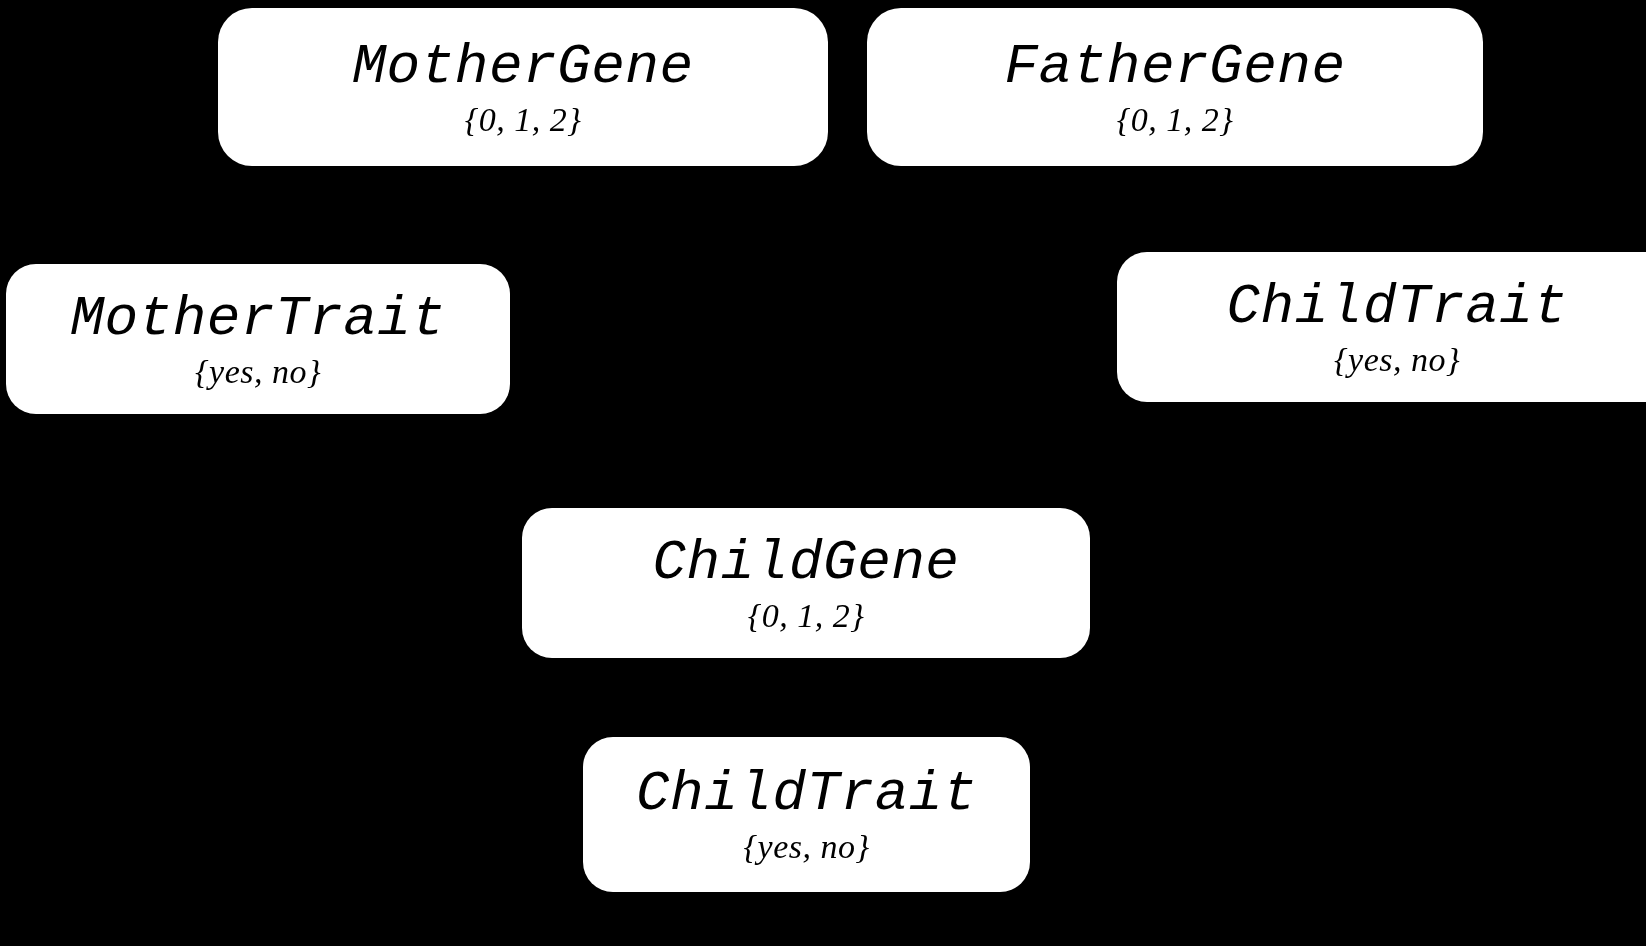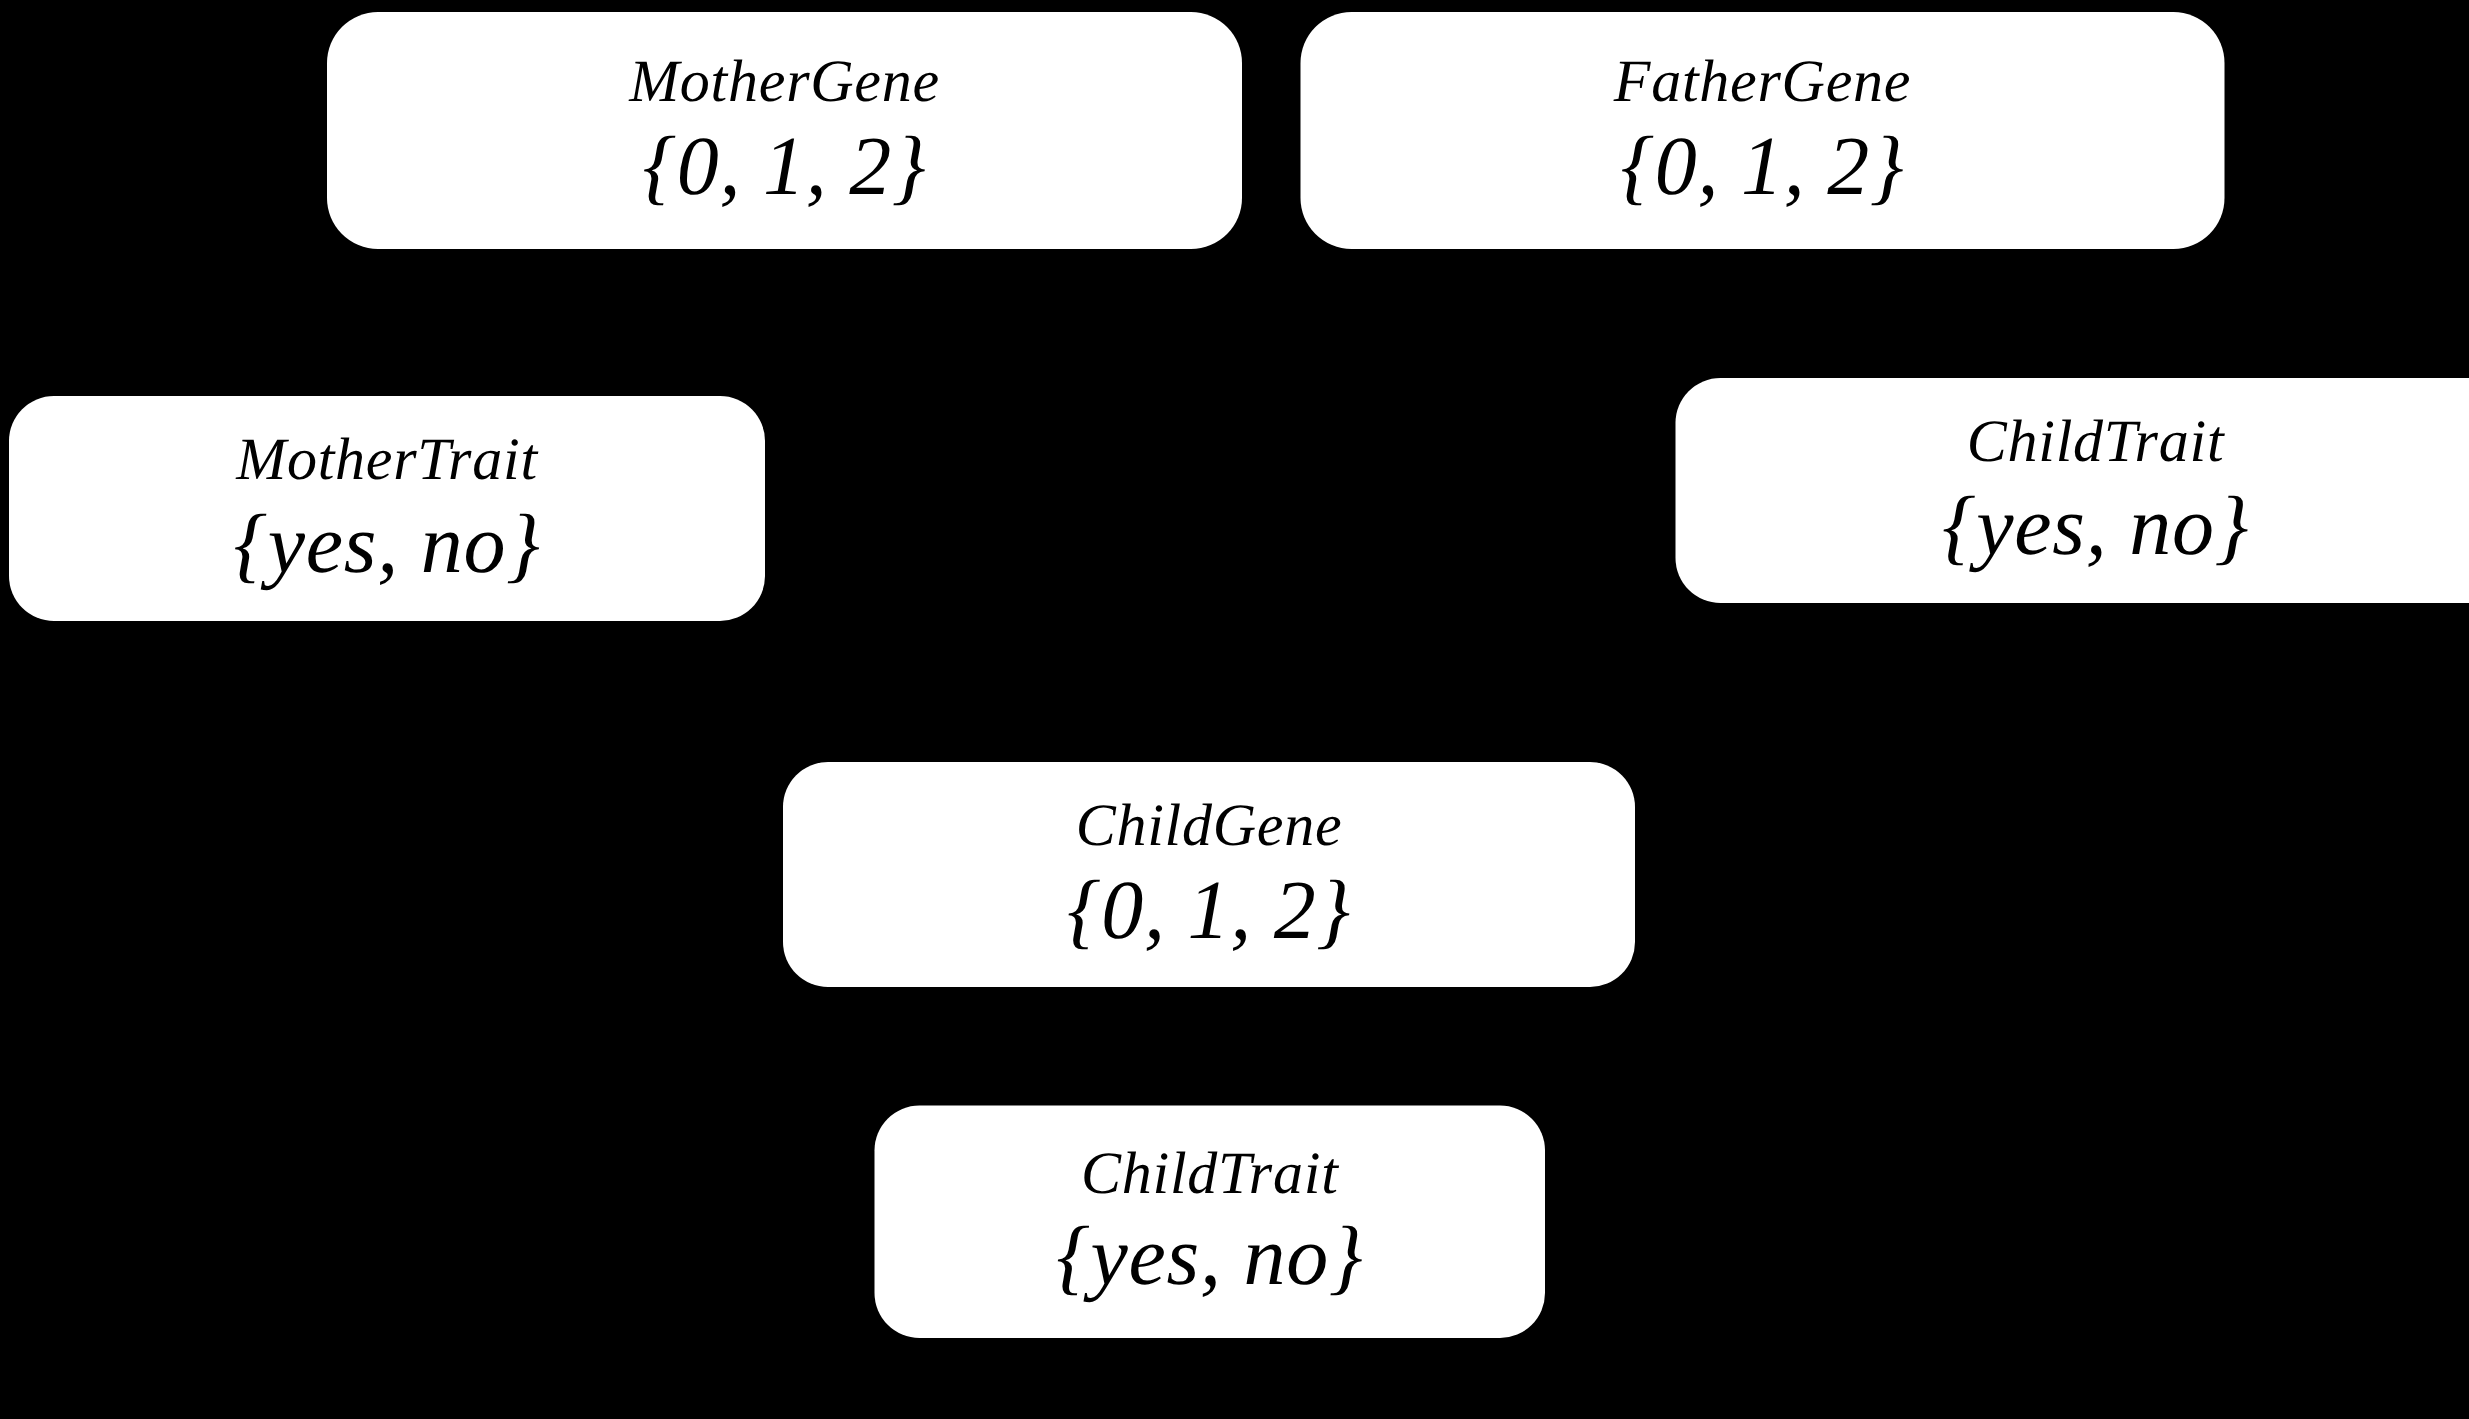--- a/index.html
+++ b/index.html
@@ -25,26 +25,27 @@
     align-items: center;
     justify-content: center;
     color: #000000;
     font-style: italic;
     line-height: 1.18;
     text-align: center;
     white-space: nowrap;
   }
   .node .node-name {
     display: block;
-    font-size: 40px;
+    font-size: 56px;
     letter-spacing: 0.5px;
+    font-family: Liberation Mono, monospace;
   }
   .node .node-domain {
     display: block;
-    font-size: 56px;
+    font-size: 34px;
     letter-spacing: 0.5px;
   }
 
   
   #node-mother-gene  { left: 218px;  top: 8px;   width: 610px; height: 158px; }
   #node-father-gene  { left: 867px;  top: 8px;   width: 616px; height: 158px; }
   #node-mother-trait { left: 6px;    top: 264px; width: 504px; height: 150px; }
   #node-father-trait { left: 1117px; top: 252px; width: 560px; height: 150px; }
   #node-child-gene   { left: 522px;  top: 508px; width: 568px; height: 150px; }
   #node-child-trait  { left: 583px;  top: 737px; width: 447px; height: 155px; text-align: center; }

